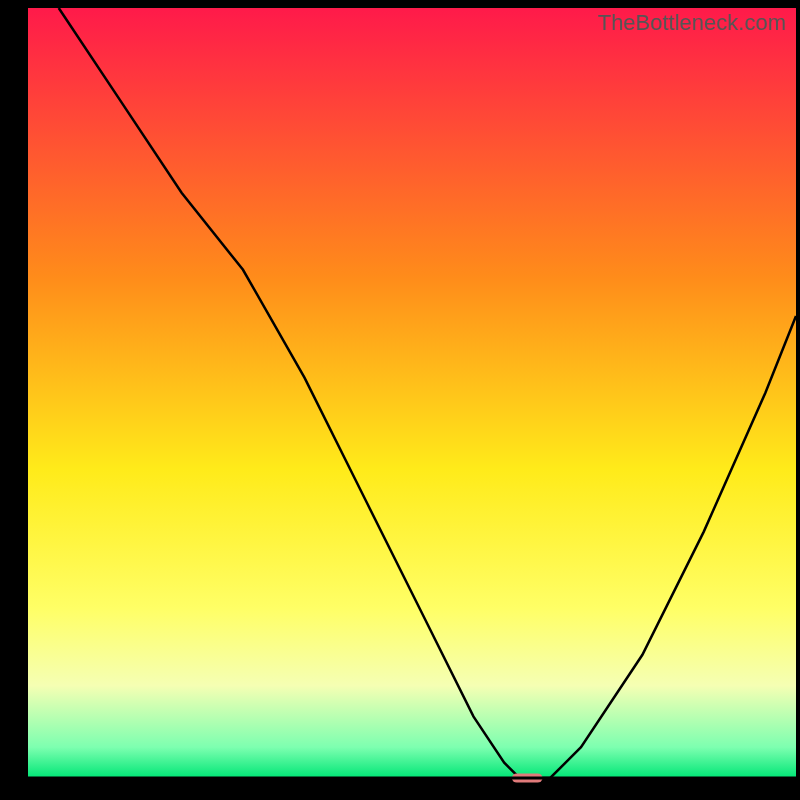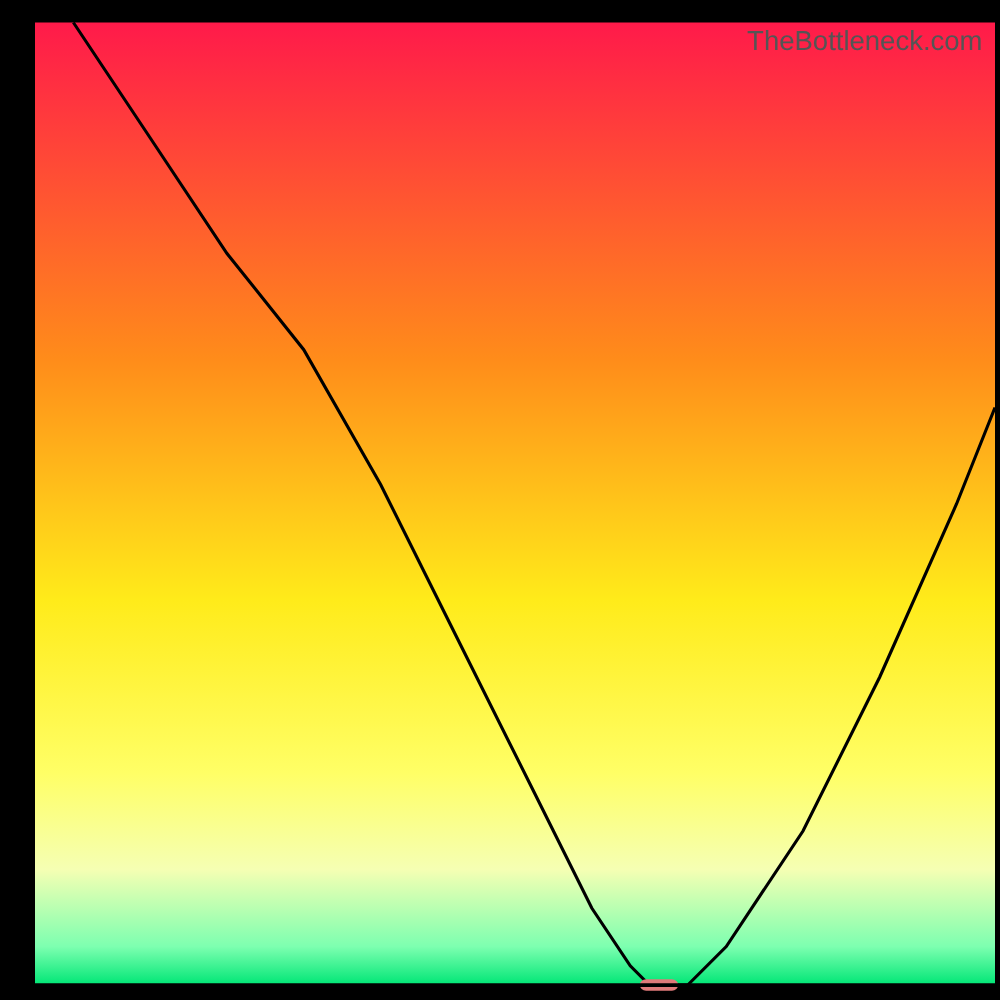--- a/index.html
+++ b/index.html
@@ -6,21 +6,21 @@
     margin: 0;
     padding: 0;
     width: 800px;
     height: 800px;
     background: #000;
     font-family: Arial, sans-serif;
     position: relative;
   }
   .chart-container {
     position: absolute;
-    top: 14px;
+    top: 4px;
     left: 0;
     width: 800px;
     height: 639px;
   }
   .watermark {
     position: absolute;
     top: 6px;
     right: 14px;
     color: #555;
     font-size: 22px;

